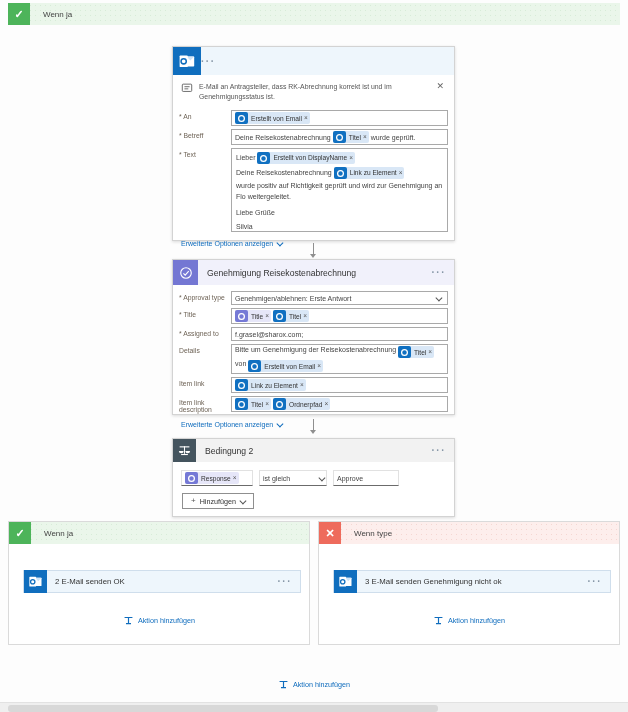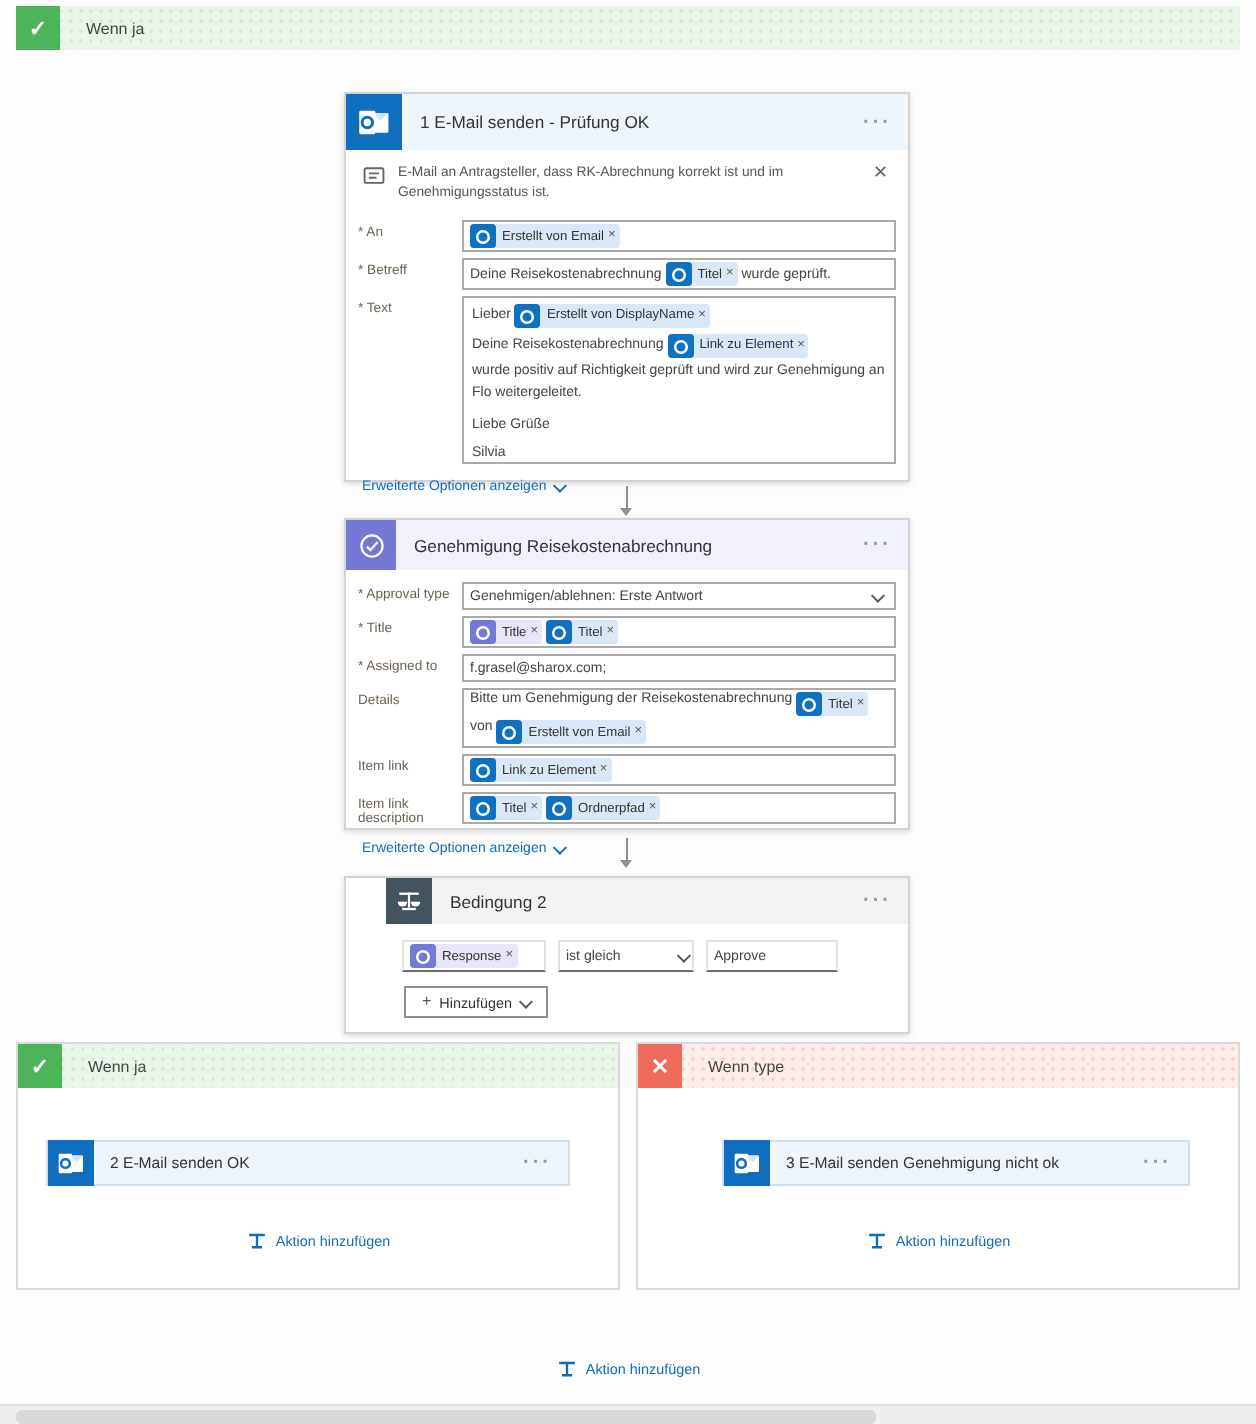--- a/index.html
+++ b/index.html
@@ -73,21 +73,21 @@
   
   .cond-row { display:flex; gap:6px; padding:8px 4px 0 8px; align-items:flex-end; }
   .uline { border:1px solid #e1e1e1; border-bottom:1px solid #6b6b6b; background:#fff; height:16px;
     display:flex; align-items:center; padding:0 3px; font-size:7px; color:#444; }
   .add-btn { display:inline-flex; align-items:center; gap:4px; border:1px solid #8f8f8f; background:#fff;
     margin:7px 0 0 9px; padding:2.5px 8px; font-size:7.2px; color:#333; cursor:pointer; }
 
   
   .branch { position:absolute; border:1px solid #dadada; background:#fff; }
   .branch-header { position:absolute; top:0; left:0; right:0; height:22px; display:flex; align-items:center; }
-  .mini-card { position:absolute; left:14px; right:24px; height:23px; background:#eef6fc; border:1px solid #cfdeec;
+  .mini-card { position:absolute; left:14px; right:8px; height:23px; background:#eef6fc; border:1px solid #cfdeec;
     display:flex; align-items:center; }
   .mini-card .hdr-icon { width:23px; height:23px; }
   .mini-title { margin-left:8px; font-size:7.8px; color:#333; flex:1; white-space:nowrap; overflow:hidden; }
 
   .add-action { display:inline-flex; align-items:center; gap:4px; color:#0f6cbd; font-size:7.2px; cursor:pointer; }
   .add-center { position:absolute; left:0; right:0; display:flex; justify-content:center; }
 
   
   .arrow { position:absolute; width:1px; background:#8f8f8f; }
   .arrow::after { content:''; position:absolute; bottom:-4px; left:-3px;
@@ -113,21 +113,20 @@
   <div class="card" style="top:46px; left:172px; width:283px; height:195px;">
     <div class="card-header hdr-blue" style="height:28px;">
       <div class="hdr-icon outlook" style="width:28px; height:28px;">
         <svg width="18" height="18" viewBox="0 0 20 20">
           <rect x="9.5" y="5" width="8.5" height="11" rx="0.8" fill="#fff"></rect>
           <path d="M9.5 5 L18 5 L13.7 9.5 Z" fill="#cfe4f7"></path>
           <rect x="1.8" y="3.8" width="9" height="13" rx="0.8" fill="#fff"></rect>
           <circle cx="6.3" cy="10.3" r="2.9" fill="none" stroke="#106ebe" stroke-width="1.7"></circle>
         </svg>
       </div>
-      <div class="hdr-title">1 E-Mail senden - Prüfung OK</div>
       <div class="dots">···</div>
     </div>
     <div class="card-body">
       <div class="note-row">
         <span>
           <svg width="12" height="12" viewBox="0 0 14 14" fill="none" stroke="#666" stroke-width="1.1">
             <rect x="1.5" y="2.5" width="11" height="8.5" rx="1"></rect>
             <path d="M4 5.5 h6 M4 8 h4.5"></path>
           </svg>
         </span>
@@ -349,21 +348,21 @@
 
       <div class="adv-link" style="margin-top:4px;">
         <span>Erweiterte Optionen anzeigen</span>
           <span class="chev blue"></span>
       </div>
     </div>
   </div>
 
   <div class="arrow" style="top:419px; left:313px; height:11px;"></div>
 
-  <div class="card" style="top:438px; left:172px; width:283px; height:79px;padding-left:20px;">
+  <div class="card" style="top:438px; left:172px; width:283px; height:79px;">
     <div class="card-header hdr-gray" style="height:23px;">
       <div class="hdr-icon condition" style="width:23px; height:23px;">
         <svg width="15" height="15" viewBox="0 0 20 20" fill="#fff">
           <rect x="3.5" y="4.4" width="13" height="1.5"></rect>
           <rect x="9.3" y="4.4" width="1.4" height="10"></rect>
           <path d="M2.5 10.5 a3.2 3.2 0 0 0 6.4 0 z"></path>
           <path d="M11.1 10.5 a3.2 3.2 0 0 0 6.4 0 z"></path>
           <rect x="5.5" y="14.6" width="9" height="1.5"></rect>
         </svg>
       </div>
@@ -426,21 +425,21 @@
       </div>
     </div>
   </div>
 
   <div class="branch" style="top:521px; left:318px; width:302px; height:124px;">
     <div class="branch-header">
       <div class="bar-bg bar-red" style="position:absolute; inset:0;"></div>
       <div class="scope-icon red">✕</div>
       <div class="scope-label">Wenn type</div>
     </div>
-    <div class="mini-card" style="top:48px;margin-left:28px;">
+    <div class="mini-card" style="top:48px;">
       <div class="hdr-icon outlook">
         <svg width="15" height="15" viewBox="0 0 20 20">
           <rect x="9.5" y="5" width="8.5" height="11" rx="0.8" fill="#fff"></rect>
           <path d="M9.5 5 L18 5 L13.7 9.5 Z" fill="#cfe4f7"></path>
           <rect x="1.8" y="3.8" width="9" height="13" rx="0.8" fill="#fff"></rect>
           <circle cx="6.3" cy="10.3" r="2.9" fill="none" stroke="#106ebe" stroke-width="1.7"></circle>
         </svg>
       </div>
       <div class="mini-title">3 E-Mail senden Genehmigung nicht ok</div>
       <div class="dots">···</div>

